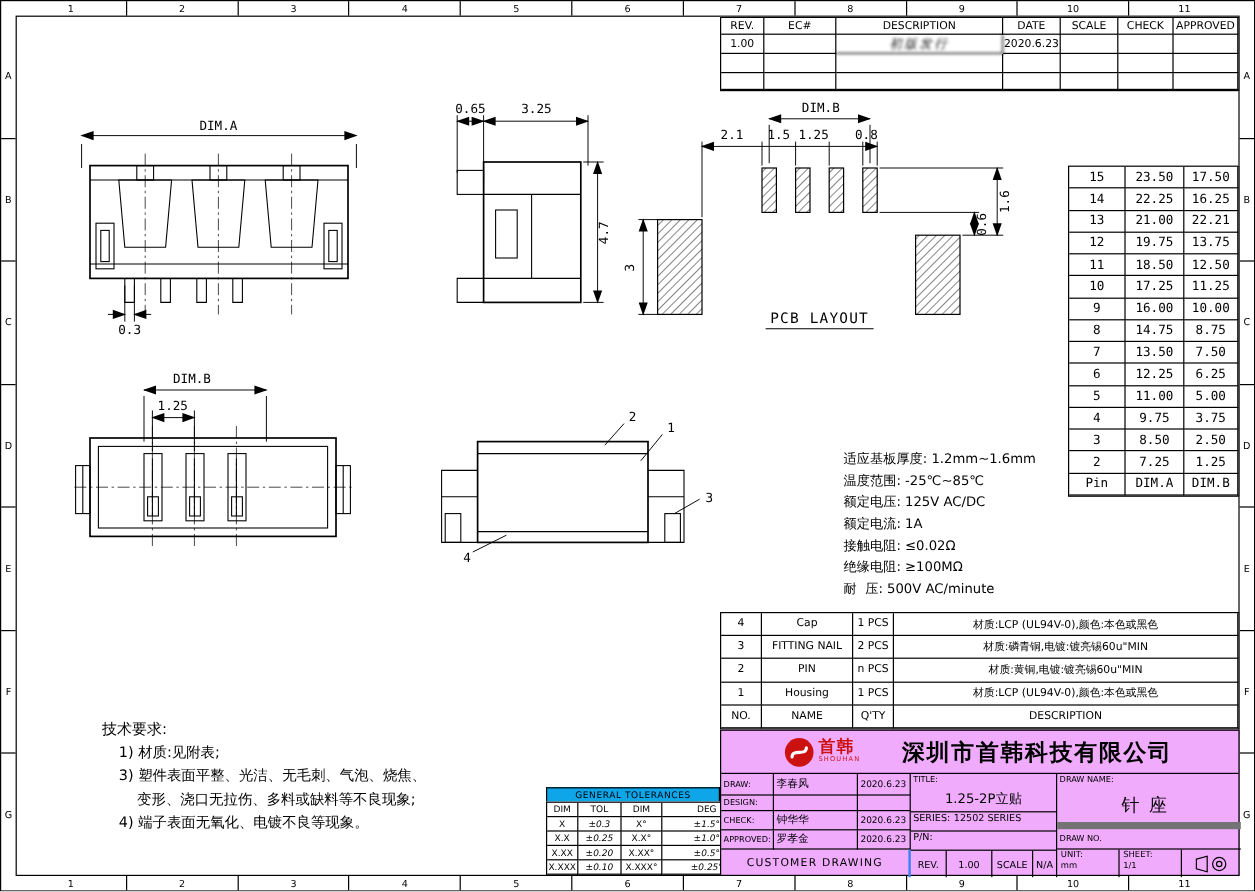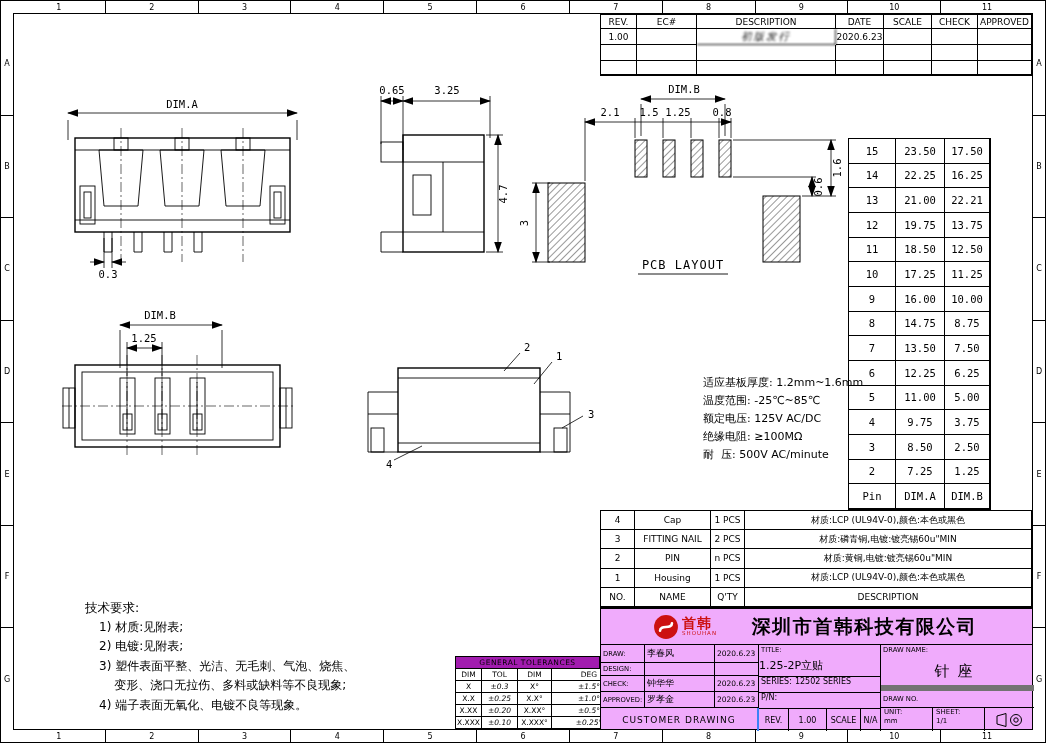--- a/index.html
+++ b/index.html
@@ -15,23 +15,23 @@
   .grid-strip.left{left:1px}.grid-strip.right{right:1px}
   .grid-strip>div{flex:1;display:flex;align-items:center;justify-content:center;font-size:8px}
   .grid-strip.h>div+div{border-left:1px solid #000}
   .grid-strip.v>div+div{border-top:1px solid #000}
   
   .tbl{position:absolute;display:grid;background:#fff;border:1px solid #000}
   .trow{display:contents}
   .tcell{border-right:1px solid #000;border-bottom:1px solid #000;display:flex;align-items:center;justify-content:center;overflow:hidden;white-space:nowrap}
   .rev-table{left:600px;top:14px;width:433px;height:62px;grid-template-columns:36px 60px 139px 48px 48px 46px 1fr;grid-template-rows:14px 16px 16px 1fr;font-size:9px}
   .rev-table .trow:nth-child(2) .tcell:nth-child(3){filter:blur(1.3px);font-style:italic;font-size:10.5px;color:#222;letter-spacing:2px}
-  .pin-table{left:848px;top:138px;width:143px;height:372px;grid-template-columns:47px 49px 1fr;grid-template-rows:repeat(15,1fr);font-size:10.5px;font-family:"DejaVu Sans Mono",monospace}
+  .pin-table{left:890px;top:138px;width:143px;height:276px;grid-template-columns:47px 49px 1fr;grid-template-rows:repeat(15,1fr);font-size:10.5px;font-family:"DejaVu Sans Mono",monospace}
   .bom-table{left:600px;top:510px;width:433px;height:98px;grid-template-columns:34px 76px 34px 1fr;grid-template-rows:repeat(5,1fr);font-size:9px}
-  .tol-title{position:absolute;left:455px;top:656px;width:145px;height:12px;border:1px solid #000;border-bottom:none;display:flex;align-items:center;justify-content:center;font-size:7.5px;background:#a21caf;letter-spacing:.5px}
+  .tol-title{position:absolute;left:455px;top:656px;width:145px;height:12px;border:1px solid #000;border-bottom:none;display:flex;align-items:center;justify-content:center;font-size:7.5px;background:#0ea5e9;letter-spacing:.5px}
   .tol-table{left:455px;top:668px;width:173px;height:62px;grid-template-columns:26px 36px 34px 1fr;grid-template-rows:repeat(5,1fr);font-size:7.5px}
   .tol-table .trow:not(:first-child) .tcell:nth-child(2),
   .tol-table .trow:not(:first-child) .tcell:nth-child(4){font-style:italic;filter:blur(.3px)}
   
   .specs{position:absolute;left:703px;top:374px;width:200px;font-size:11px;line-height:18px}
   .spec-line{white-space:pre}
   .tech{position:absolute;left:85px;top:598px;width:285px;font-size:12px;line-height:19.5px}
   .tech-heading{font-size:12.5px}
   .tech-line{white-space:pre;padding-left:14px}
   
@@ -41,21 +41,21 @@
   .logo-cn{color:#c11;font-size:14px;font-weight:bold;letter-spacing:1px;line-height:1}
   .logo-en{color:#c11;font-size:5.5px;letter-spacing:1px;line-height:1;margin-top:1px;text-align:center}
   .company-name{flex:1;text-align:center;font-size:19px;font-weight:700;letter-spacing:1.5px;padding-right:20px}
   .tb-approvals{position:absolute;left:0;top:36px;width:158px;height:86px;display:grid;grid-template-columns:44px 70px 1fr;grid-template-rows:18px 13px 16px 16px 1fr}
   .tb-approvals .tb-cell{border-right:1px solid #000;border-bottom:1px solid #000;display:flex;align-items:center;padding-left:2px;overflow:hidden}
   .tb-lab{font-size:6.8px}.tb-val{font-size:9px}.tb-date{font-size:7.5px}
   .tb-customer{grid-column:1/4;border-right:2px solid #3b82f6;display:flex;align-items:center;justify-content:center;font-size:9px;letter-spacing:1px}
   .tb-mid{position:absolute;left:158px;top:36px;width:122px;height:86px;border-right:1px solid #000}
   .tb-title-cell{height:32px;border-bottom:1px solid #000;position:relative}
   .mini-label{position:absolute;left:2px;top:1px;font-size:6.8px}
-  .tb-title-val{padding-top:13px;font-size:11px}
+  .tb-title-val{text-align:center;padding-top:13px;font-size:11px}
   .tb-series,.tb-pn{height:16px;border-bottom:1px solid #000;display:flex;align-items:flex-start;gap:3px;padding-left:2px;font-size:8px}
   .tb-revscale{height:22px;display:grid;grid-template-columns:30px 38px 34px 1fr}
   .tb-revscale>div{border-right:1px solid #000;display:flex;align-items:center;justify-content:center;font-size:8px}
   .tb-revscale>div:last-child{border-right:none}
   .tb-right{position:absolute;left:280px;top:36px;width:153px;height:86px}
   .tb-dn-cell{height:46px;border-bottom:6px solid #737373;position:relative}
   .tb-dn-val{text-align:center;padding-top:17px;font-size:15px;letter-spacing:8px}
   .tb-dno{height:17px;border-bottom:1px solid #000;display:flex;align-items:center;padding-left:2px;font-size:6.8px}
   .tb-us{height:23px;display:grid;grid-template-columns:52px 52px 1fr}
   .tb-us>div{border-right:1px solid #000;display:flex;flex-direction:column;padding-left:3px;font-size:7px;line-height:1.25}
@@ -295,37 +295,38 @@
       <div class="trow"><div class="tcell">4</div><div class="tcell">9.75</div><div class="tcell">3.75</div></div>
       <div class="trow"><div class="tcell">3</div><div class="tcell">8.50</div><div class="tcell">2.50</div></div>
       <div class="trow"><div class="tcell">2</div><div class="tcell">7.25</div><div class="tcell">1.25</div></div>
       <div class="trow"><div class="tcell">Pin</div><div class="tcell">DIM.A</div><div class="tcell">DIM.B</div></div>
     </div>
 
   <div class="specs">
       <div class="spec-line">适应基板厚度: 1.2mm~1.6mm</div>
       <div class="spec-line">温度范围: -25℃~85℃</div>
       <div class="spec-line">额定电压: 125V AC/DC</div>
+      <div class="spec-line">额定电流: 1A</div>
+      <div class="spec-line">接触电阻: ≤0.02Ω</div>
       <div class="spec-line">绝缘电阻: ≥100MΩ</div>
       <div class="spec-line">耐  压: 500V AC/minute</div>
     </div>
 
   <div class="tbl bom-table">
       <div class="trow"><div class="tcell">4</div><div class="tcell">Cap</div><div class="tcell">1 PCS</div><div class="tcell">材质:LCP (UL94V-0),颜色:本色或黑色</div></div>
       <div class="trow"><div class="tcell">3</div><div class="tcell">FITTING NAIL</div><div class="tcell">2 PCS</div><div class="tcell">材质:磷青铜,电镀:镀亮锡60u"MIN</div></div>
       <div class="trow"><div class="tcell">2</div><div class="tcell">PIN</div><div class="tcell">n PCS</div><div class="tcell">材质:黄铜,电镀:镀亮锡60u"MIN</div></div>
       <div class="trow"><div class="tcell">1</div><div class="tcell">Housing</div><div class="tcell">1 PCS</div><div class="tcell">材质:LCP (UL94V-0),颜色:本色或黑色</div></div>
       <div class="trow"><div class="tcell">NO.</div><div class="tcell">NAME</div><div class="tcell">Q'TY</div><div class="tcell">DESCRIPTION</div></div>
     </div>
 
   <div class="tech">
     <div class="tech-heading">技术要求:</div>
     <div>
         <div class="tech-line">1) 材质:见附表;</div>
-        <div class="tech-line">2) 电镀:见附表;</div>
         <div class="tech-line">3) 塑件表面平整、光洁、无毛刺、气泡、烧焦、</div>
         <div class="tech-line">    变形、浇口无拉伤、多料或缺料等不良现象;</div>
         <div class="tech-line">4) 端子表面无氧化、电镀不良等现象。</div>
       </div>
   </div>
 
   <div class="tol-title">GENERAL TOLERANCES</div>
   <div class="tbl tol-table">
       <div class="trow"><div class="tcell">DIM</div><div class="tcell">TOL</div><div class="tcell">DIM</div><div class="tcell">DEG</div></div>
       <div class="trow"><div class="tcell">X</div><div class="tcell">±0.3</div><div class="tcell">X°</div><div class="tcell">±1.5°</div></div>

